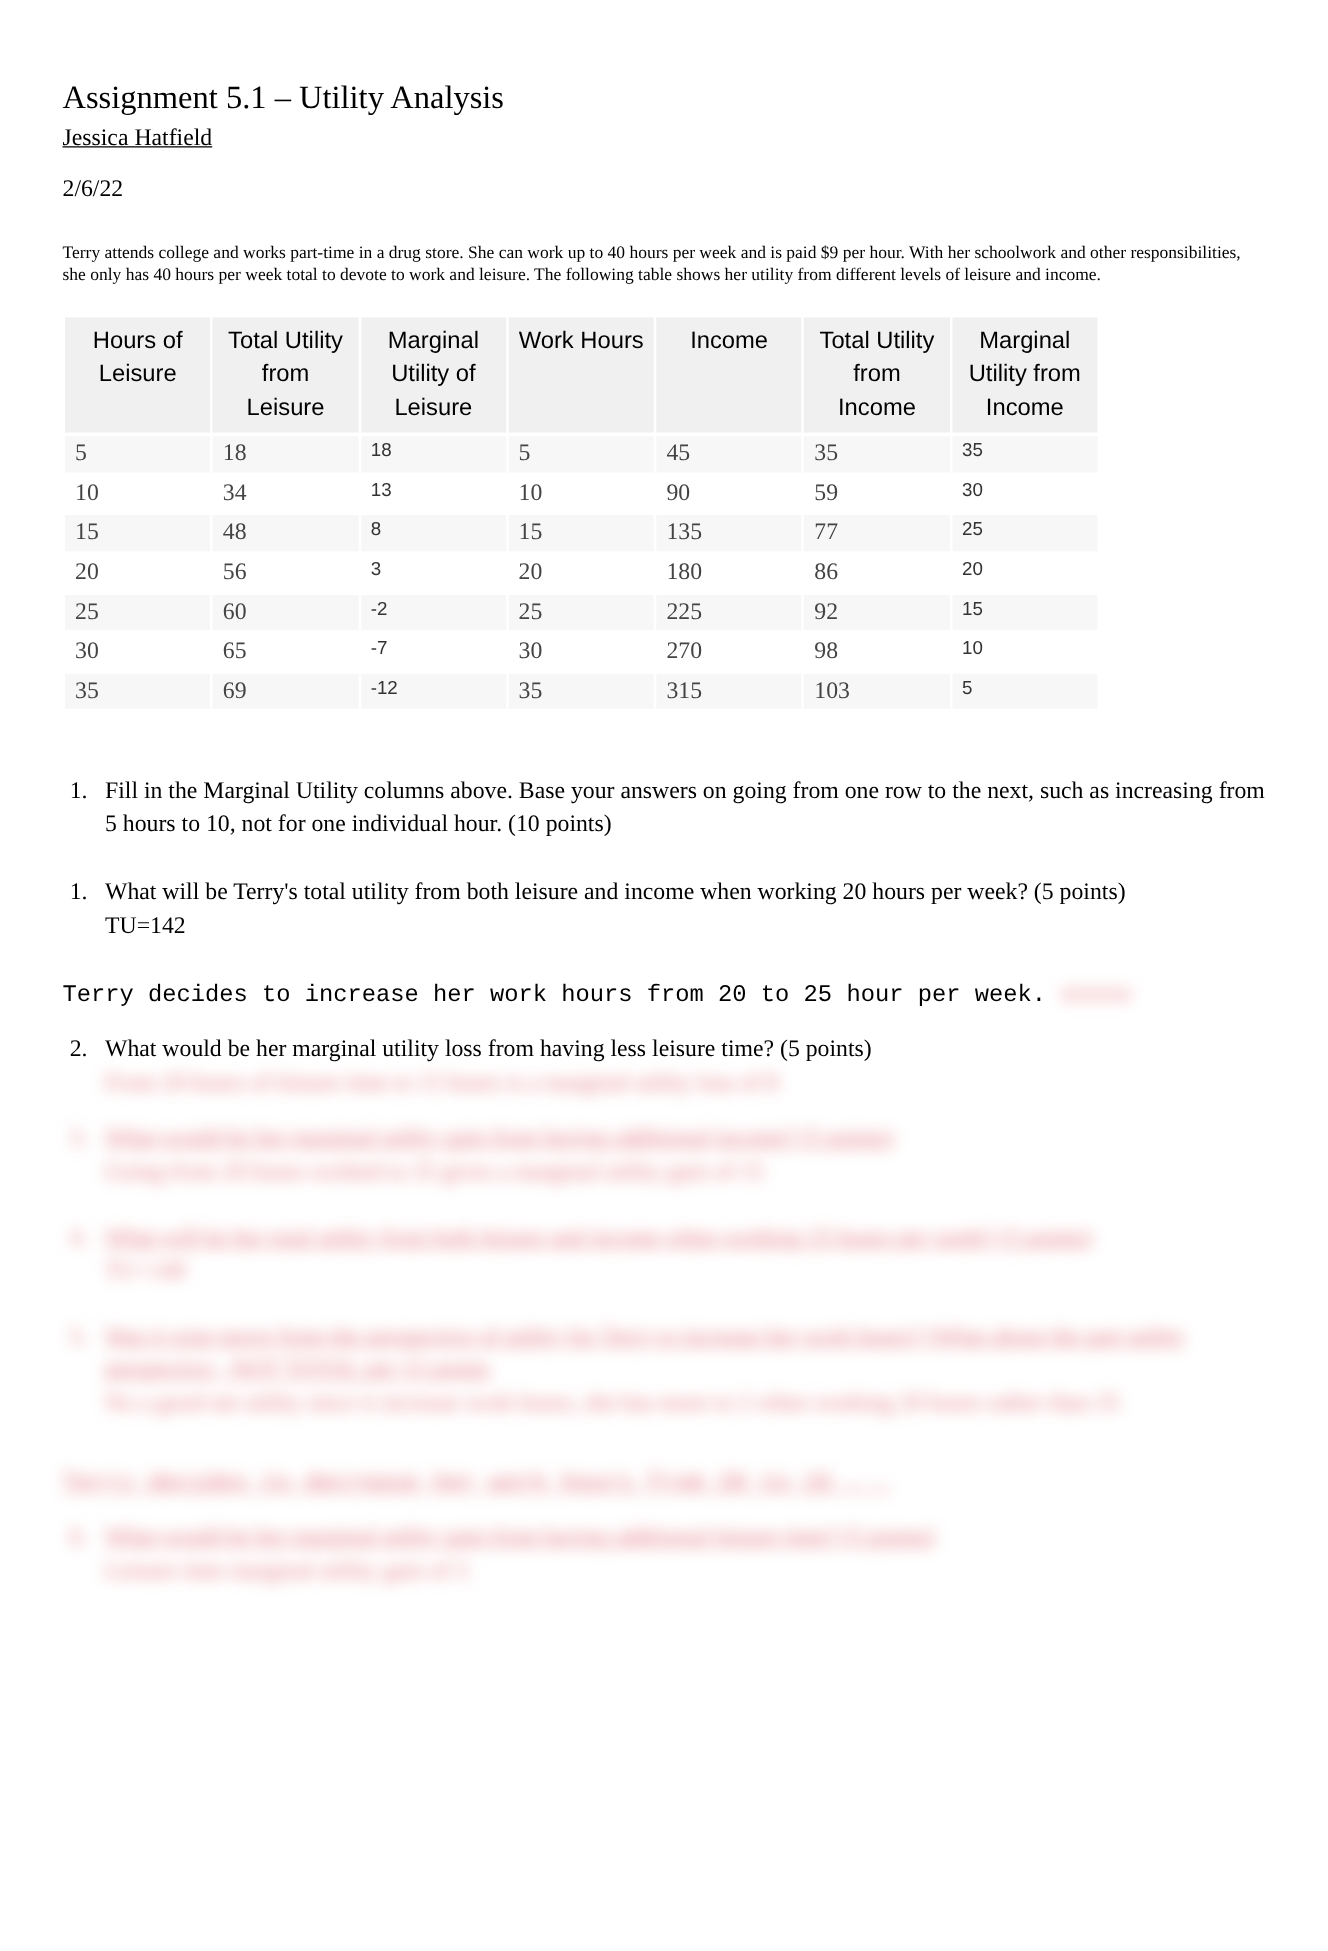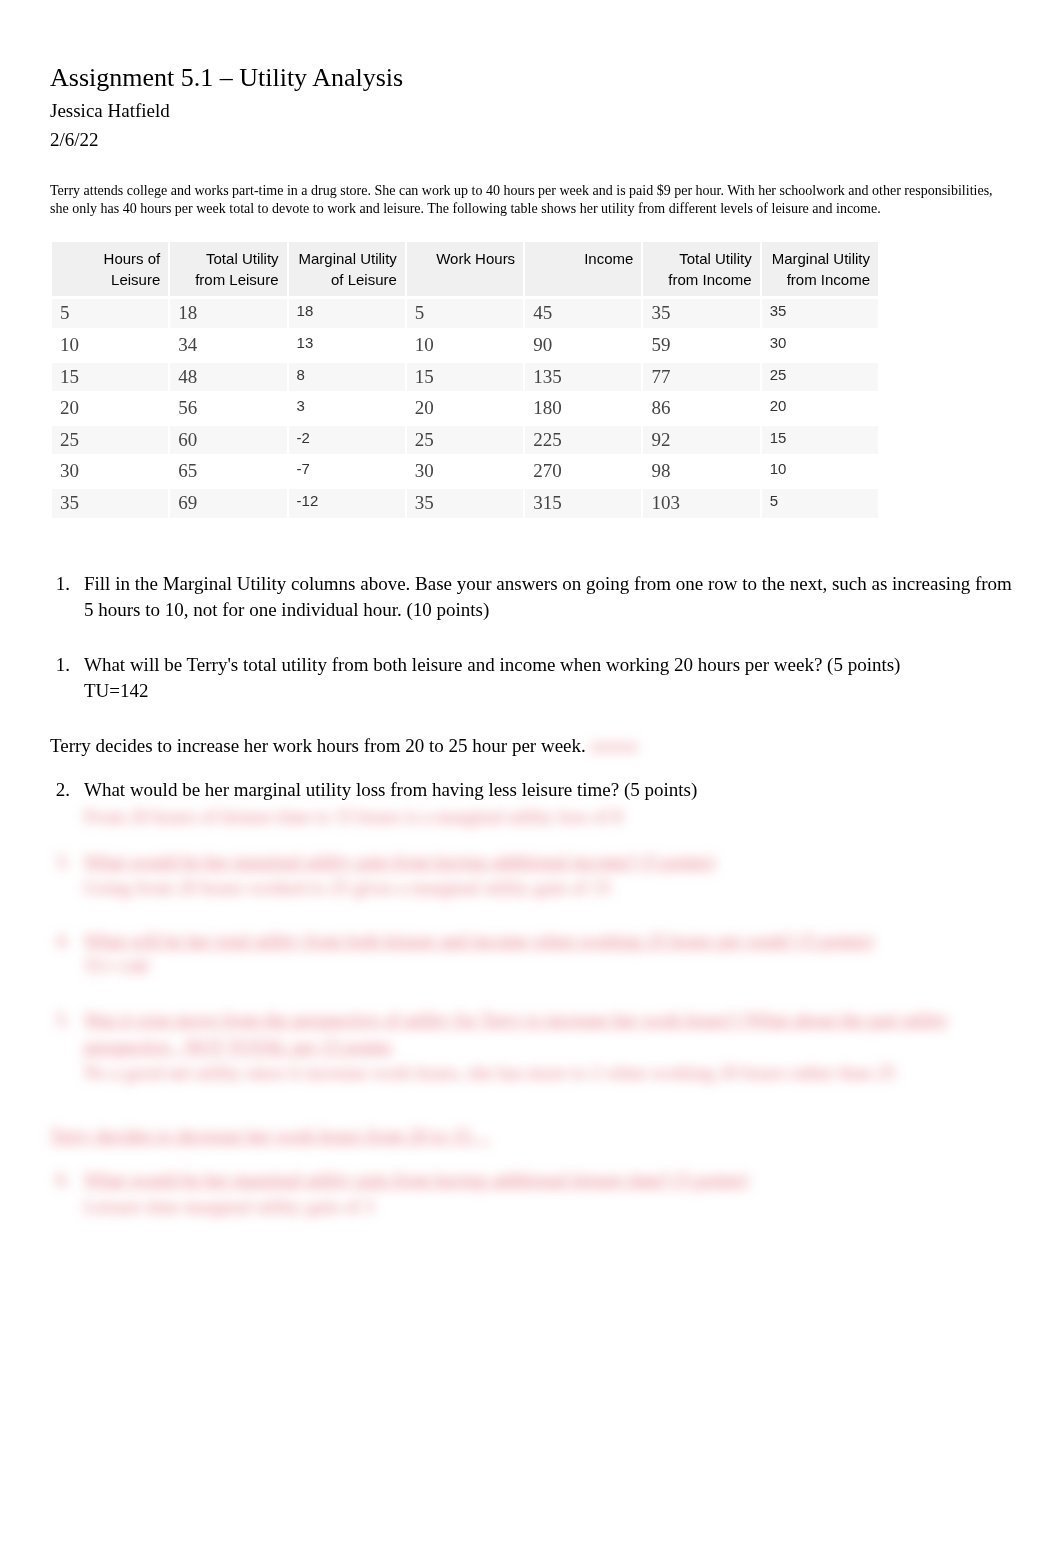--- a/index.html
+++ b/index.html
@@ -17,42 +17,43 @@
       font-size: 19px;
       line-height: 1.4;
     }
     .title {
       font-size: 26px;
       font-weight: normal;
       margin-bottom: 2px;
     }
     .author {
       font-size: 19px;
-      margin-bottom: 2px;
+      margin-bottom: 14px;
+      text-decoration: underline;
     }
     .date {
       font-size: 19px;
       margin-bottom: 28px;
     }
     .intro {
       font-size: 14px;
       margin-bottom: 20px;
       line-height: 1.35;
     }
     table {
       border-collapse: separate;
       border-spacing: 2px 3px;
       width: 830px;
       margin-bottom: 50px;
     }
     th {
       font-family: Arial, Helvetica, sans-serif;
-      font-size: 15px;
+      font-size: 19px;
       font-weight: normal;
-      text-align: right;
+      text-align: center;
       background: #f0f0f0;
       padding: 6px 8px;
       vertical-align: top;
       width: 14.28%;
     }
     td {
       font-size: 19px;
       padding: 1px 8px;
       vertical-align: top;
     }
@@ -84,20 +85,21 @@
       flex-shrink: 0;
       text-align: right;
       padding-right: 14px;
     }
     .ol-body {
       flex: 1;
     }
     .transition {
       margin-top: 12px;
       margin-bottom: 18px;
+      font-family: Liberation Mono, monospace;
     }
     .blurred {
       filter: blur(6px);
       color: #e47a84;
       user-select: none;
     }
     .blurred-blue {
       filter: blur(6px);
       color: #e47a84;
       user-select: none;

